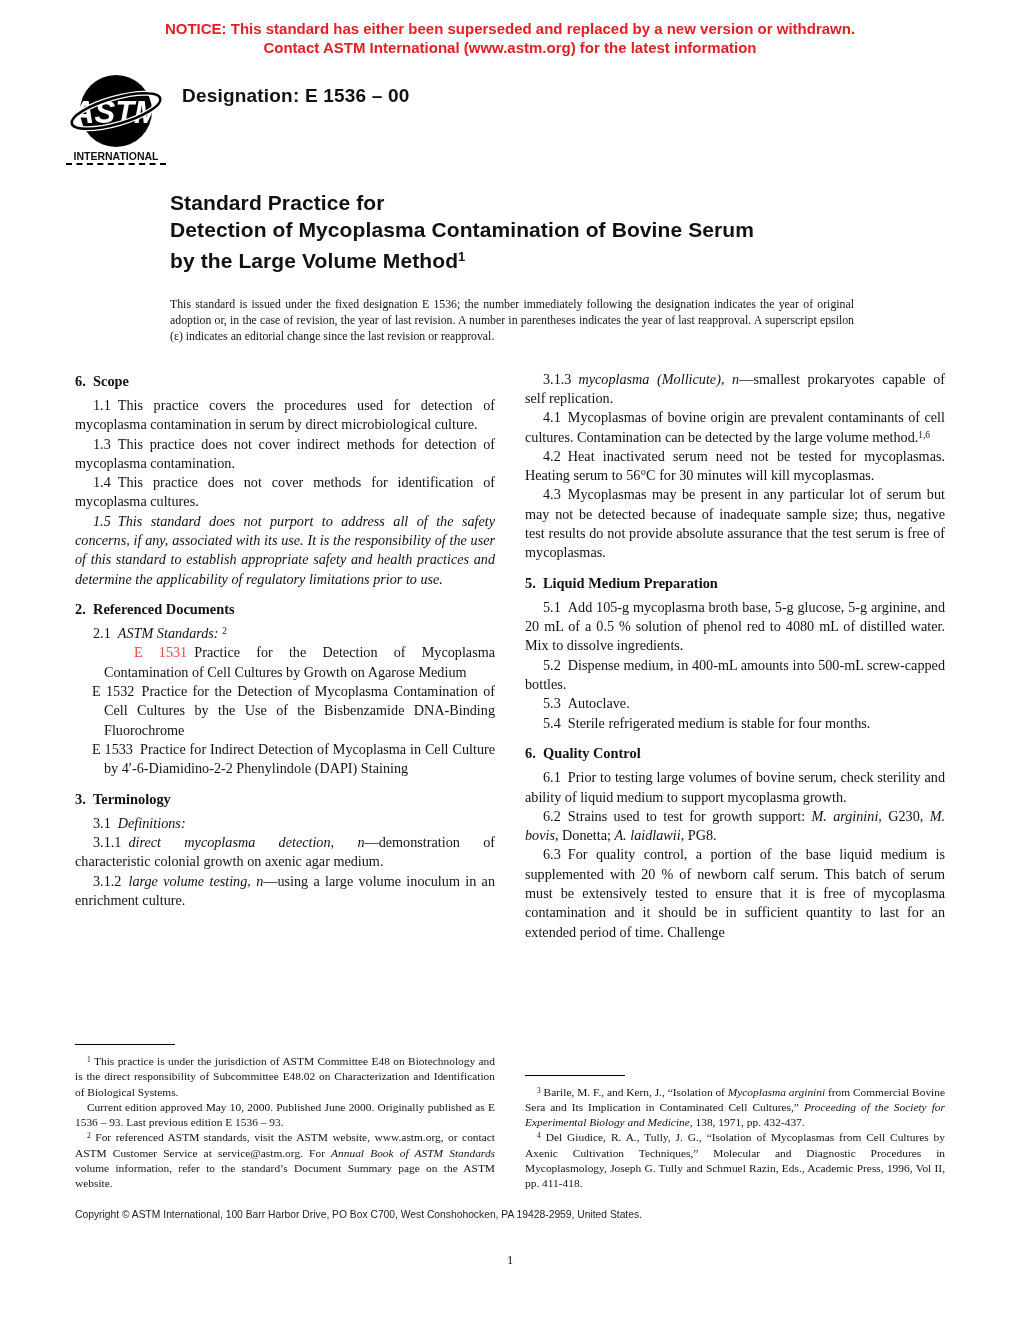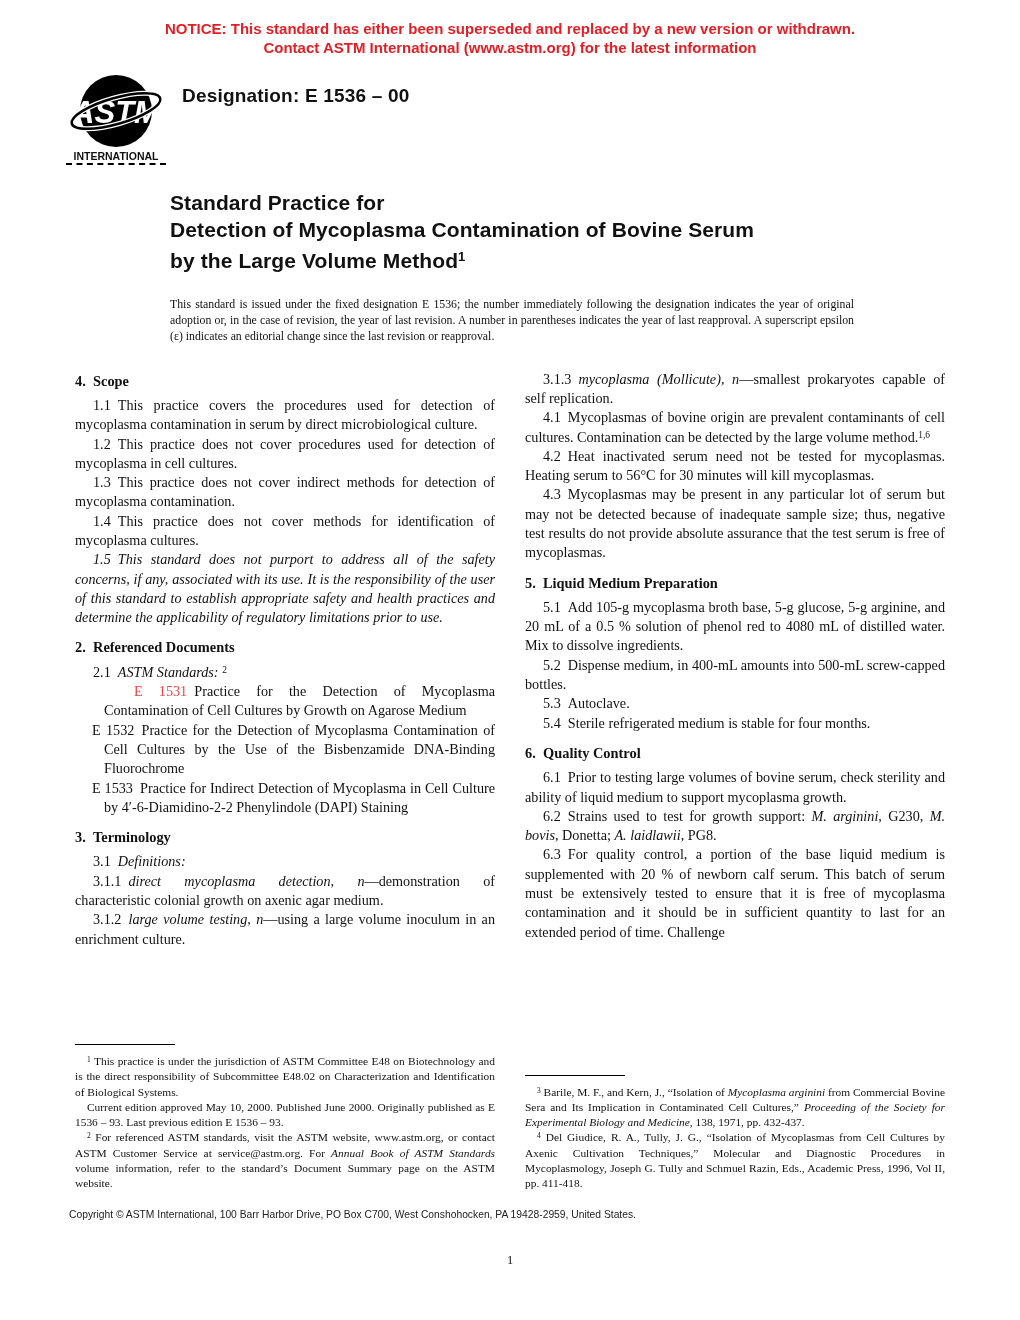--- a/index.html
+++ b/index.html
@@ -38,21 +38,21 @@
   .col-body .blk-heading:first-child{margin-top:2px;}
   .blk-para{text-indent:18px;text-align:justify;}
   .blk-ref{padding-left:29px;text-indent:-12px;text-align:justify;}
   .col-foot{margin-top:auto;}
   .fn-rule{width:100px;border-top:1.5px solid #000;margin:0 0 9px 0;}
   .blk-fn{font-size:11.4px;line-height:15.3px;text-indent:12px;text-align:justify;}
   .run-i{font-style:italic;}
   .run-sup{font-size:0.66em;vertical-align:0.45em;line-height:0;}
   .run-red{color:#ef4444;margin-left:42px;}
   .footer-copyright{
-    position:absolute;left:69px;top:1209px;color:#222;
+    position:absolute;left:75px;top:1209px;color:#222;
     font-family:"Liberation Sans",sans-serif;font-size:10.3px;
   }
   .page-number{position:absolute;top:1253px;left:0;width:100%;text-align:center;font-size:12.5px;}
 </style>
 </head>
 <body>
 
 <div class="notice">
   <div>NOTICE: This standard has either been superseded and replaced by a new version or withdrawn.</div>
   <div>Contact ASTM International (www.astm.org) for the latest information</div>
@@ -77,23 +77,22 @@
   <div>Standard Practice for</div>
   <div>Detection of Mycoplasma Contamination of Bovine Serum</div>
   <div><span>by the Large Volume Method</span><span class="title-sup">1</span></div>
 </div>
 
 <div class="issue-note">This standard is issued under the fixed designation E 1536; the number immediately following the designation indicates the year of original adoption or, in the case of revision, the year of last revision. A number in parentheses indicates the year of last reapproval. A superscript epsilon (ε) indicates an editorial change since the last revision or reapproval.</div>
 
 <div class="columns">
   <div class="col">
     <div class="col-body">
-        <h3 class="blk blk-heading"><span>4. Scope</span></h3>
+        <h3 class="blk blk-heading"><span>6. Scope</span></h3>
         <p class="blk blk-para"><span>1.1 This practice covers the procedures used for detection of mycoplasma contamination in serum by direct microbiological culture.</span></p>
-        <p class="blk blk-para"><span>1.2 This practice does not cover procedures used for detection of mycoplasma in cell cultures.</span></p>
         <p class="blk blk-para"><span>1.3 This practice does not cover indirect methods for detection of mycoplasma contamination.</span></p>
         <p class="blk blk-para"><span>1.4 This practice does not cover methods for identification of mycoplasma cultures.</span></p>
         <p class="blk blk-para"><span class="run-i">1.5 This standard does not purport to address all of the safety concerns, if any, associated with its use. It is the responsibility of the user of this standard to establish appropriate safety and health practices and determine the applicability of regulatory limitations prior to use.</span></p>
         <h3 class="blk blk-heading"><span>2. Referenced Documents</span></h3>
         <p class="blk blk-para"><span>2.1 </span><span class="run-i">ASTM Standards:</span><span> </span><span class="run-sup">2</span></p>
         <p class="blk blk-ref"><span class="run-red">E 1531</span><span> Practice for the Detection of Mycoplasma Contamination of Cell Cultures by Growth on Agarose Medium</span></p>
         <p class="blk blk-ref"><span>E 1532 Practice for the Detection of Mycoplasma Contamination of Cell Cultures by the Use of the Bisbenzamide DNA-Binding Fluorochrome</span></p>
         <p class="blk blk-ref"><span>E 1533 Practice for Indirect Detection of Mycoplasma in Cell Culture by 4′-6-Diamidino-2-2 Phenylindole (DAPI) Staining</span></p>
         <h3 class="blk blk-heading"><span>3. Terminology</span></h3>
         <p class="blk blk-para"><span>3.1 </span><span class="run-i">Definitions:</span></p>

